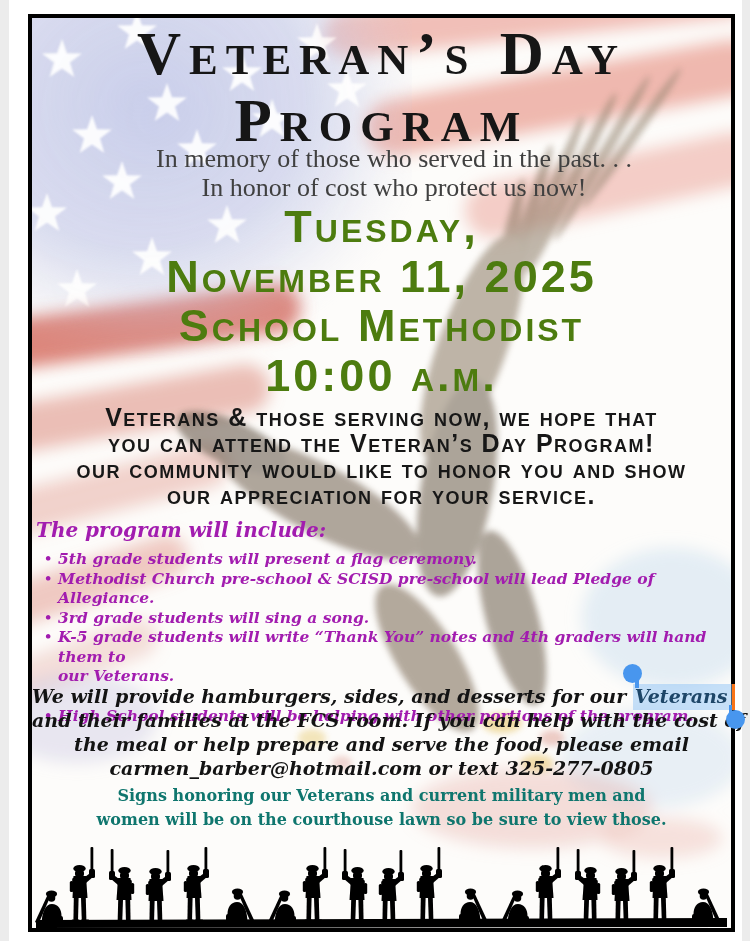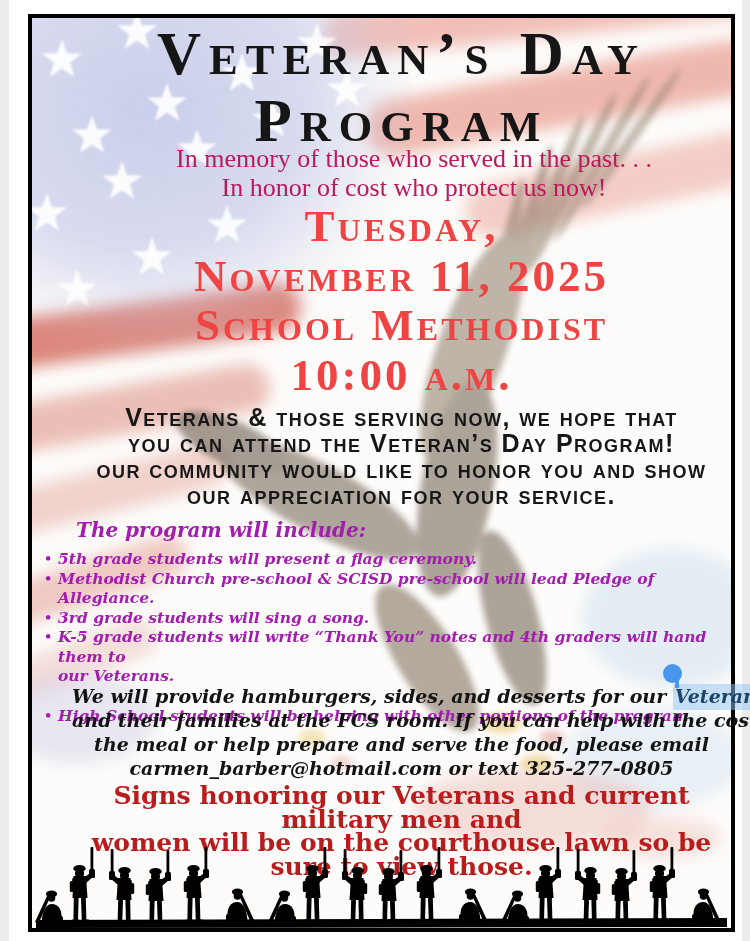--- a/index.html
+++ b/index.html
@@ -11,46 +11,46 @@
   .edge.left{left:0;width:9px;}
   .edge.right{left:742px;width:8px;}
 
   .flyer{
     position:absolute;left:28px;top:14px;width:699px;height:910px;
     border:4px solid #000;background:#fdfcfa;
   }
   .bg,.soldiers{position:absolute;left:0;top:0;}
   .soldiers{bottom:0;top:auto;}
 
-  .abs{position:absolute;left:0;right:0;text-align:center;color:#141414;padding-left:40px;}
+  .abs{position:absolute;left:0;right:0;text-align:center;color:#141414;}
 
   .title{top:2px;font-family:"Liberation Serif",serif;font-weight:700;
     font-variant:small-caps;font-size:61px;line-height:67px;letter-spacing:8px;color:#161616;}
-  .subtitle{top:126px;font-family:"Liberation Serif",serif;font-size:26px;line-height:29px;color:#be185d;margin-left:25px;}
-  .event{top:184px;font-family:Liberation Serif, serif;font-weight:700;
-    font-variant:small-caps;font-size:45px;line-height:49.5px;letter-spacing:3px;color:#ef4444;}
+  .subtitle{top:126px;font-family:"Liberation Serif",serif;font-size:26px;line-height:29px;color:#404040;margin-left:25px;}
+  .event{top:184px;font-family:Liberation Sans, sans-serif;font-weight:700;
+    font-variant:small-caps;font-size:45px;line-height:49.5px;letter-spacing:3px;color:#4d7c0f;}
   .invitation{top:386px;font-family:"Liberation Sans",sans-serif;font-weight:700;
     font-variant:small-caps;font-size:25px;line-height:26px;letter-spacing:1.5px;color:#171717;}
   .include-heading{top:500px;left:4px;right:auto;text-align:left;
     font-family:"DejaVu Serif",serif;font-weight:700;font-style:italic;font-size:20px;color:#a21caf;}
   .bullets{position:absolute;top:531px;left:4px;right:2px;}
   .bullets .li{position:relative;padding-left:22px;text-align:left;
     font-family:"DejaVu Serif",serif;font-weight:700;font-style:italic;
     font-size:15.5px;line-height:19.5px;color:#a21caf;}
   .bullets .li::before{content:"\2022";position:absolute;left:8px;top:0;font-size:13px;}
   .bullets .li.gap-top{margin-top:20px;}
   .meal{top:666px;font-family:"DejaVu Serif",serif;font-weight:700;font-style:italic;
     font-size:19px;line-height:24px;color:#131313;}
   .meal .line{white-space:nowrap;}
   .signs{top:766px;font-family:"DejaVu Serif",serif;font-weight:700;
-    font-size:25px;line-height:23.5px;color:#b91c1c;}
+    font-size:16px;line-height:23.5px;color:#0f766e;}
 
   .sel{
     position:relative;background:rgba(143,196,246,.5);
-    border-right:3px solid #1d4ed8;padding:1px 4px 3px 2px;color:#1e4668;
+    border-right:3px solid #f97316;padding:1px 4px 3px 2px;color:#1e4668;
   }
   .handle{position:absolute;width:19px;height:19px;border-radius:50%;background:#4896ee;z-index:5;}
   .handle::after{content:"";position:absolute;width:3.5px;height:8px;background:#4896ee;}
   .handle.start{left:-10px;top:-20px;}
   .handle.start::after{bottom:-5px;right:3px;}
   .handle.end{right:-13px;bottom:-19px;}
   .handle.end::after{top:-5px;left:3px;}
 </style>
 </head>
 <body>

